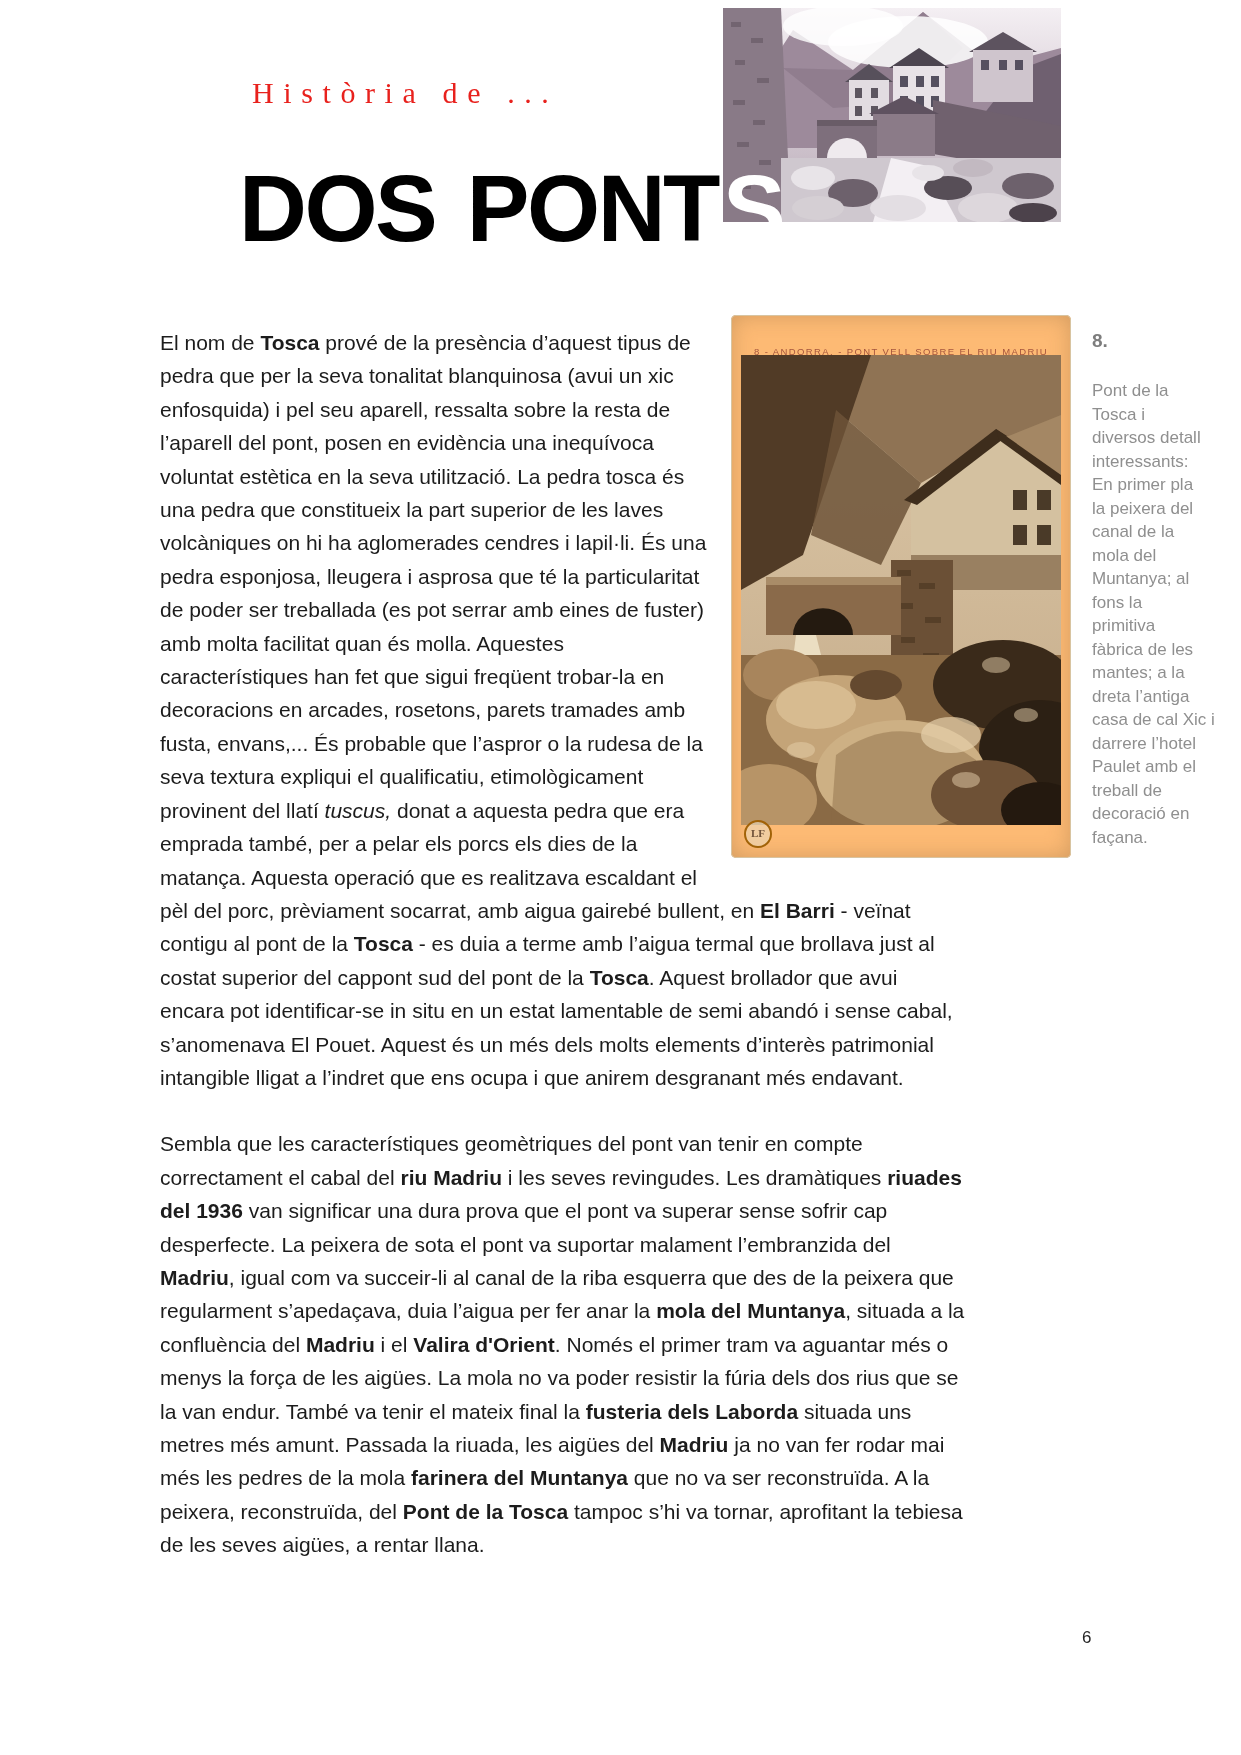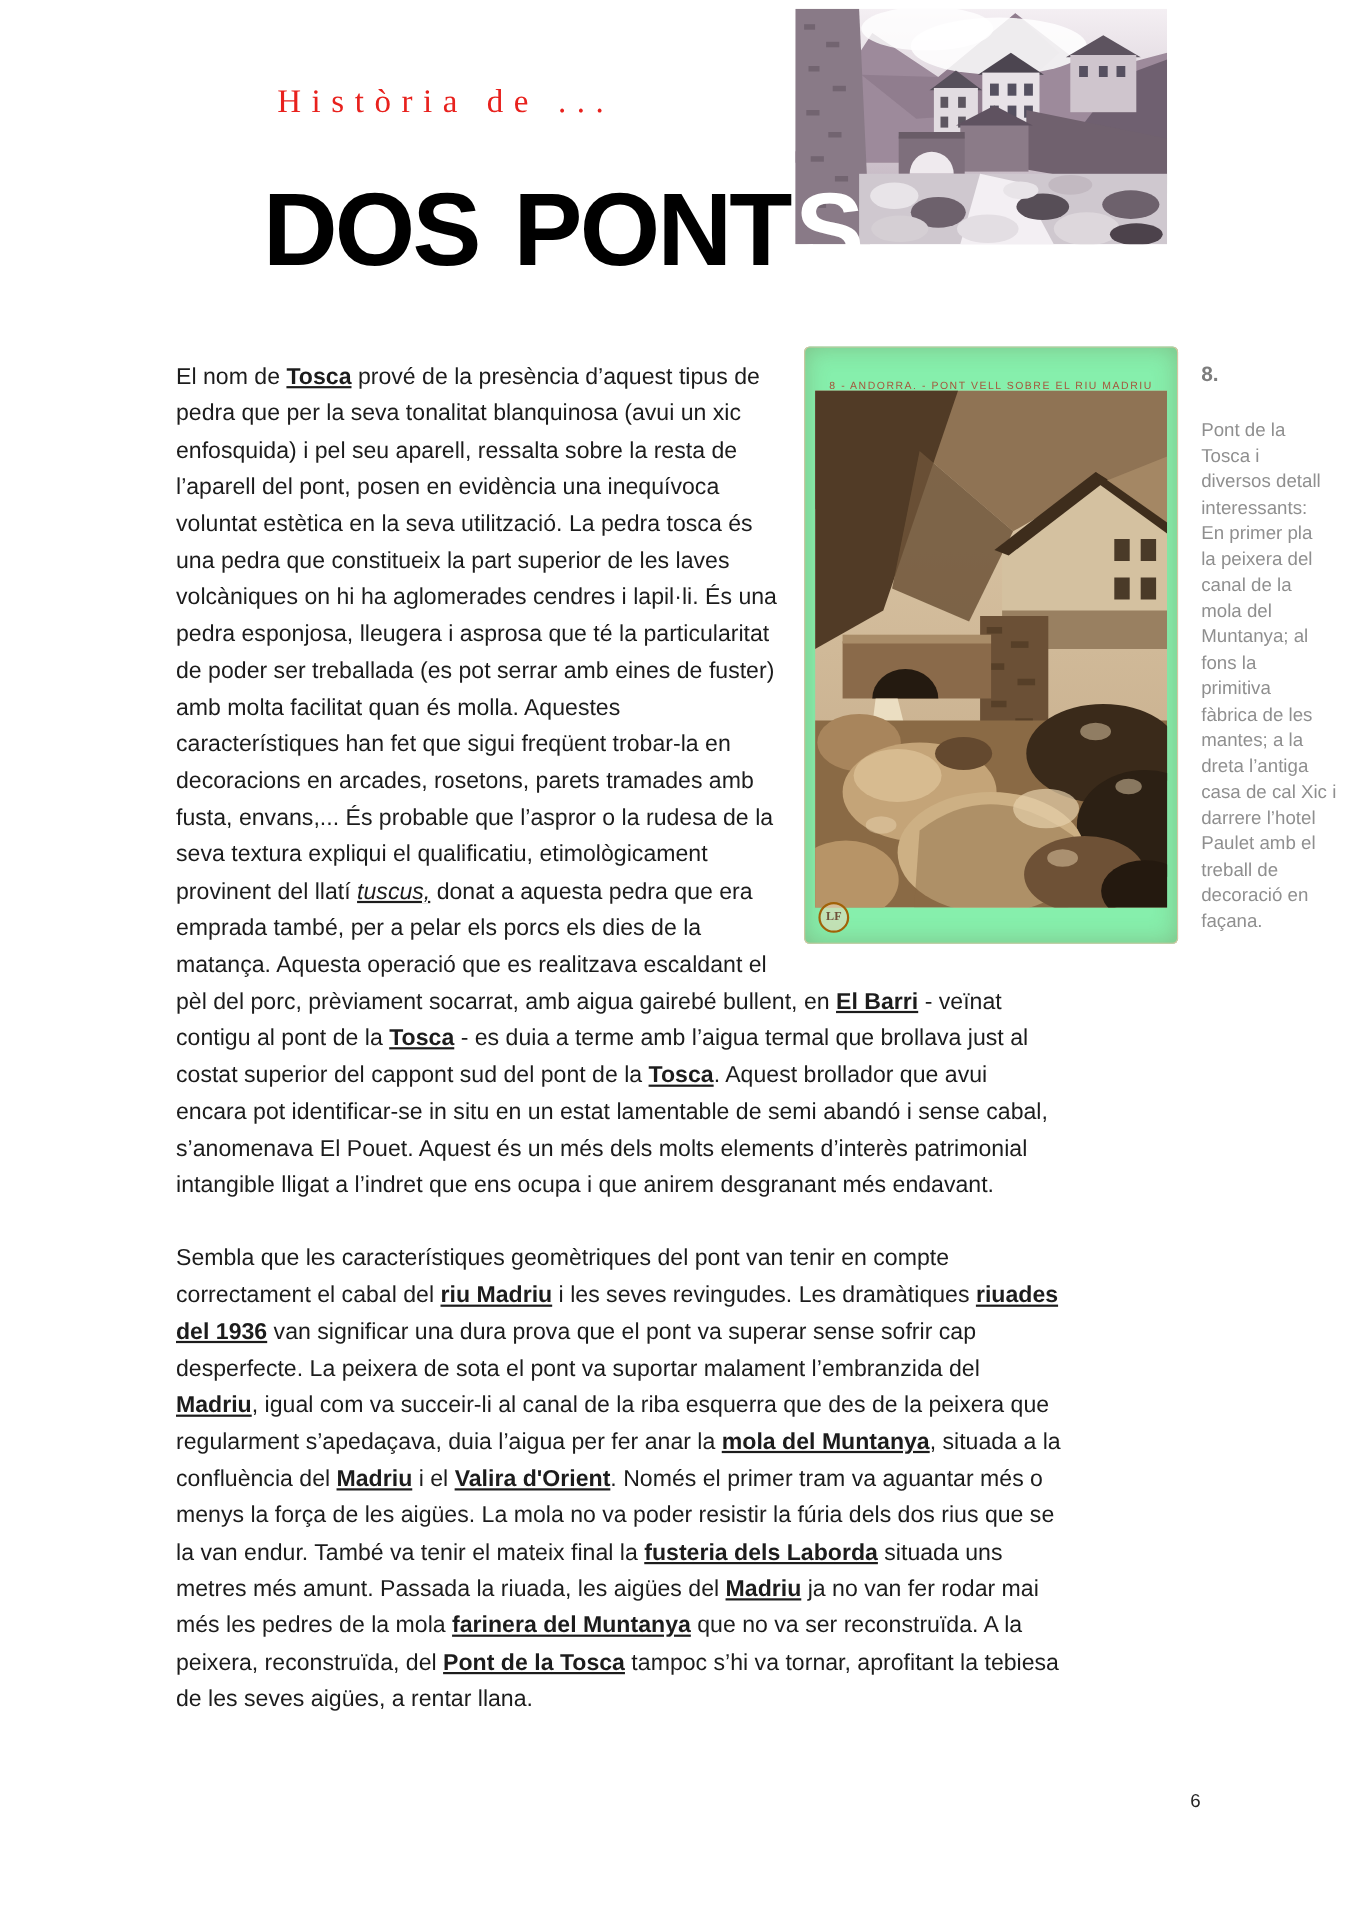--- a/index.html
+++ b/index.html
@@ -16,26 +16,26 @@
   }
   .big-title{
     position:absolute;left:239px;top:99px;z-index:2;line-height:1;
     font-size:94px;letter-spacing:-2.5px;word-spacing:8px;color:#000;white-space:nowrap;text-align:center;
   }
   .big-title .s-white{position:absolute;left:484px;top:0;color:#ffffff;}
   
   .content{position:absolute;left:160px;top:326px;width:805px;z-index:2;}
   .para{font-size:21px;line-height:33.4px;margin:0;text-align:left;}
   .para.second{margin-top:33px;}
-  .para b{font-weight:bold;text-decoration:underline;}
-  .para i{font-style:italic;text-decoration:underline;}
+  .para b{font-weight:bold;}
+  .para i{font-style:italic;}
   
   .postcard{
     float:right;width:340px;height:543px;margin:-11px -106px 30px 20px;
-    position:relative;background:#86efac;border-radius:5px;
+    position:relative;background:#fdba74;border-radius:5px;
     box-shadow:0 0 0 1px #d8c4a1 inset, 0 0 22px rgba(105,78,45,0.30) inset;
   }
   .pc-topcap{
     position:absolute;top:20px;left:0;right:0;text-align:center;
     font-size:9.5px;letter-spacing:1.4px;color:#a5553c;white-space:nowrap;
   }
   .pc-photo{position:absolute;top:40px;left:10px;width:320px;height:470px;}
   .pc-botcap{
     position:absolute;bottom:16px;left:0;right:0;text-align:center;
     font-size:9px;letter-spacing:2.4px;color:#96603f;white-space:nowrap;

